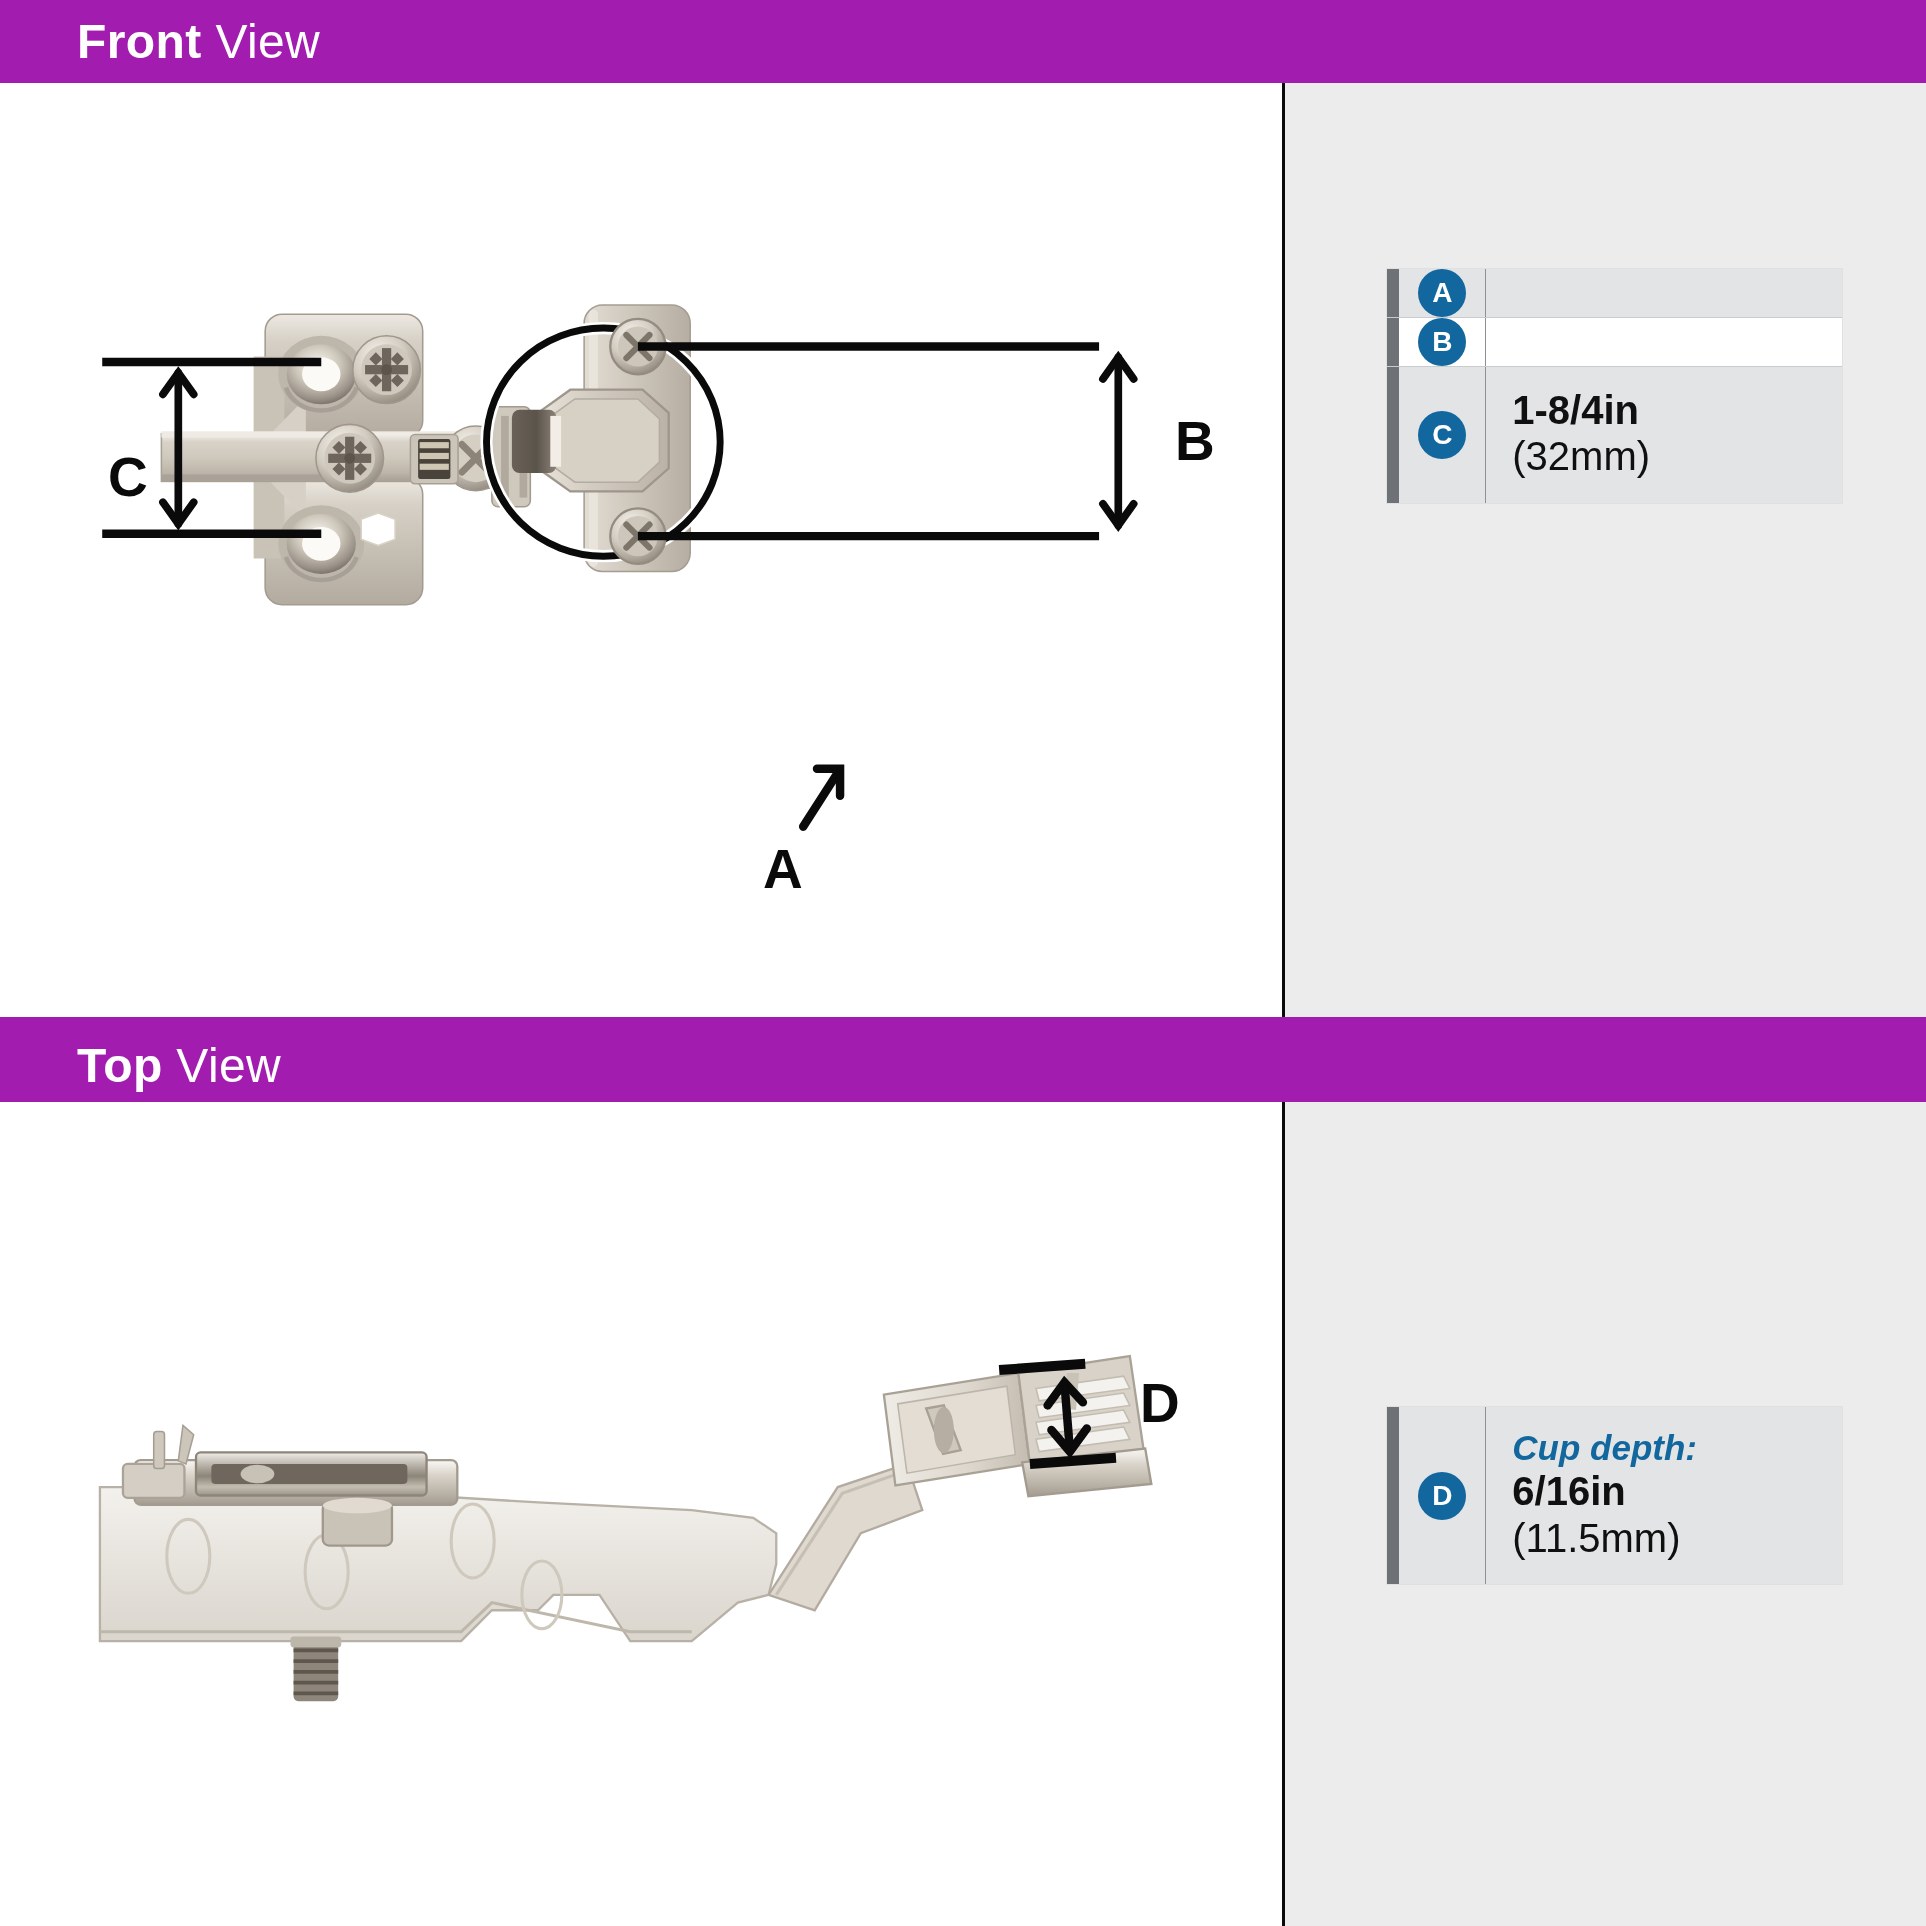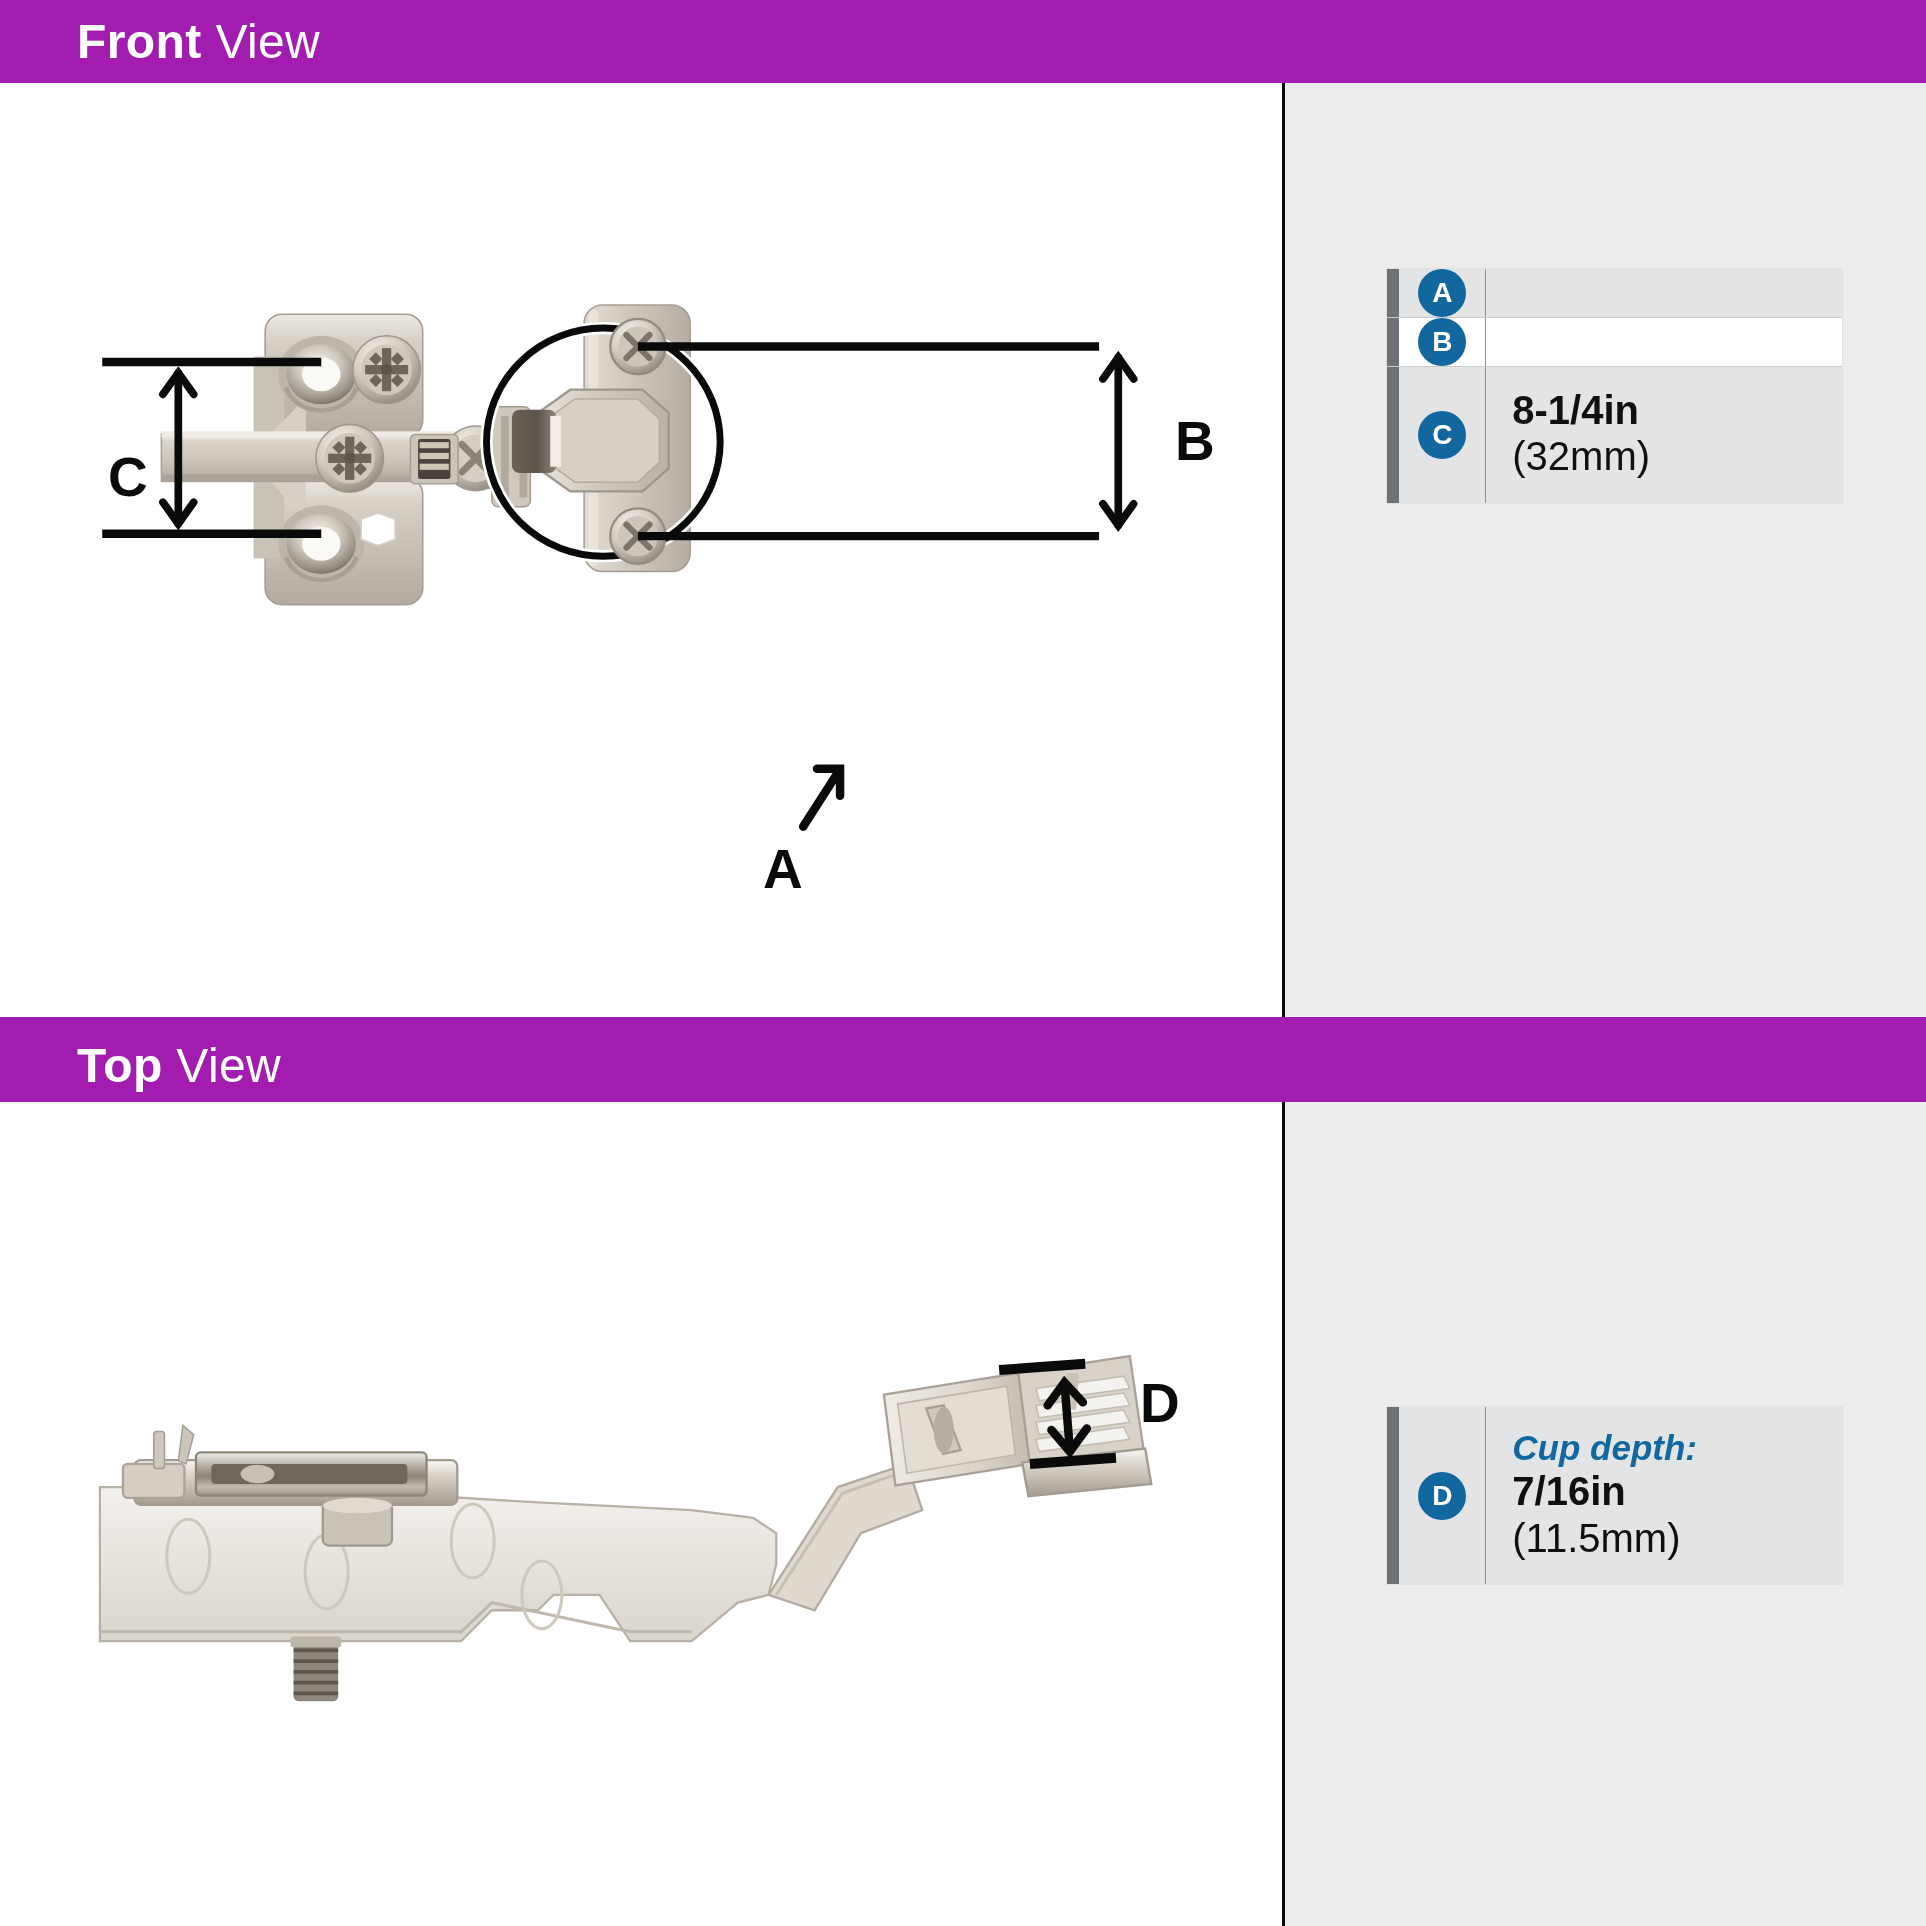--- a/index.html
+++ b/index.html
@@ -372,21 +372,21 @@
         <div class="badge">B</div>
       </div>
     </div>
 
     <div class="legend-row">
       <div class="legend-bar"></div>
       <div class="legend-badge-cell">
         <div class="badge">C</div>
       </div>
       <div class="legend-text-cell">
-        <div class="legend-value">8-1/4in</div>
+        <div class="legend-value">1-8/4in</div>
         <div class="legend-metric">(32mm)</div>
       </div>
     </div>
 
   </div>
 </div>
 
 <div class="section-header" id="top-header">
   <div class="title">
     <span class="strong">Top</span>
@@ -498,19 +498,19 @@
 
 <div class="side-panel" id="top-side">
   <div class="legend-table" id="legend-top">
     <div class="legend-row">
       <div class="legend-bar"></div>
       <div class="legend-badge-cell">
         <div class="badge">D</div>
       </div>
       <div class="legend-text-cell">
         <div class="legend-caption">Cup depth:</div>
-        <div class="legend-value">7/16in</div>
+        <div class="legend-value">6/16in</div>
         <div class="legend-metric">(11.5mm)</div>
       </div>
     </div>
   </div>
 </div>
 
 
 </body></html>

